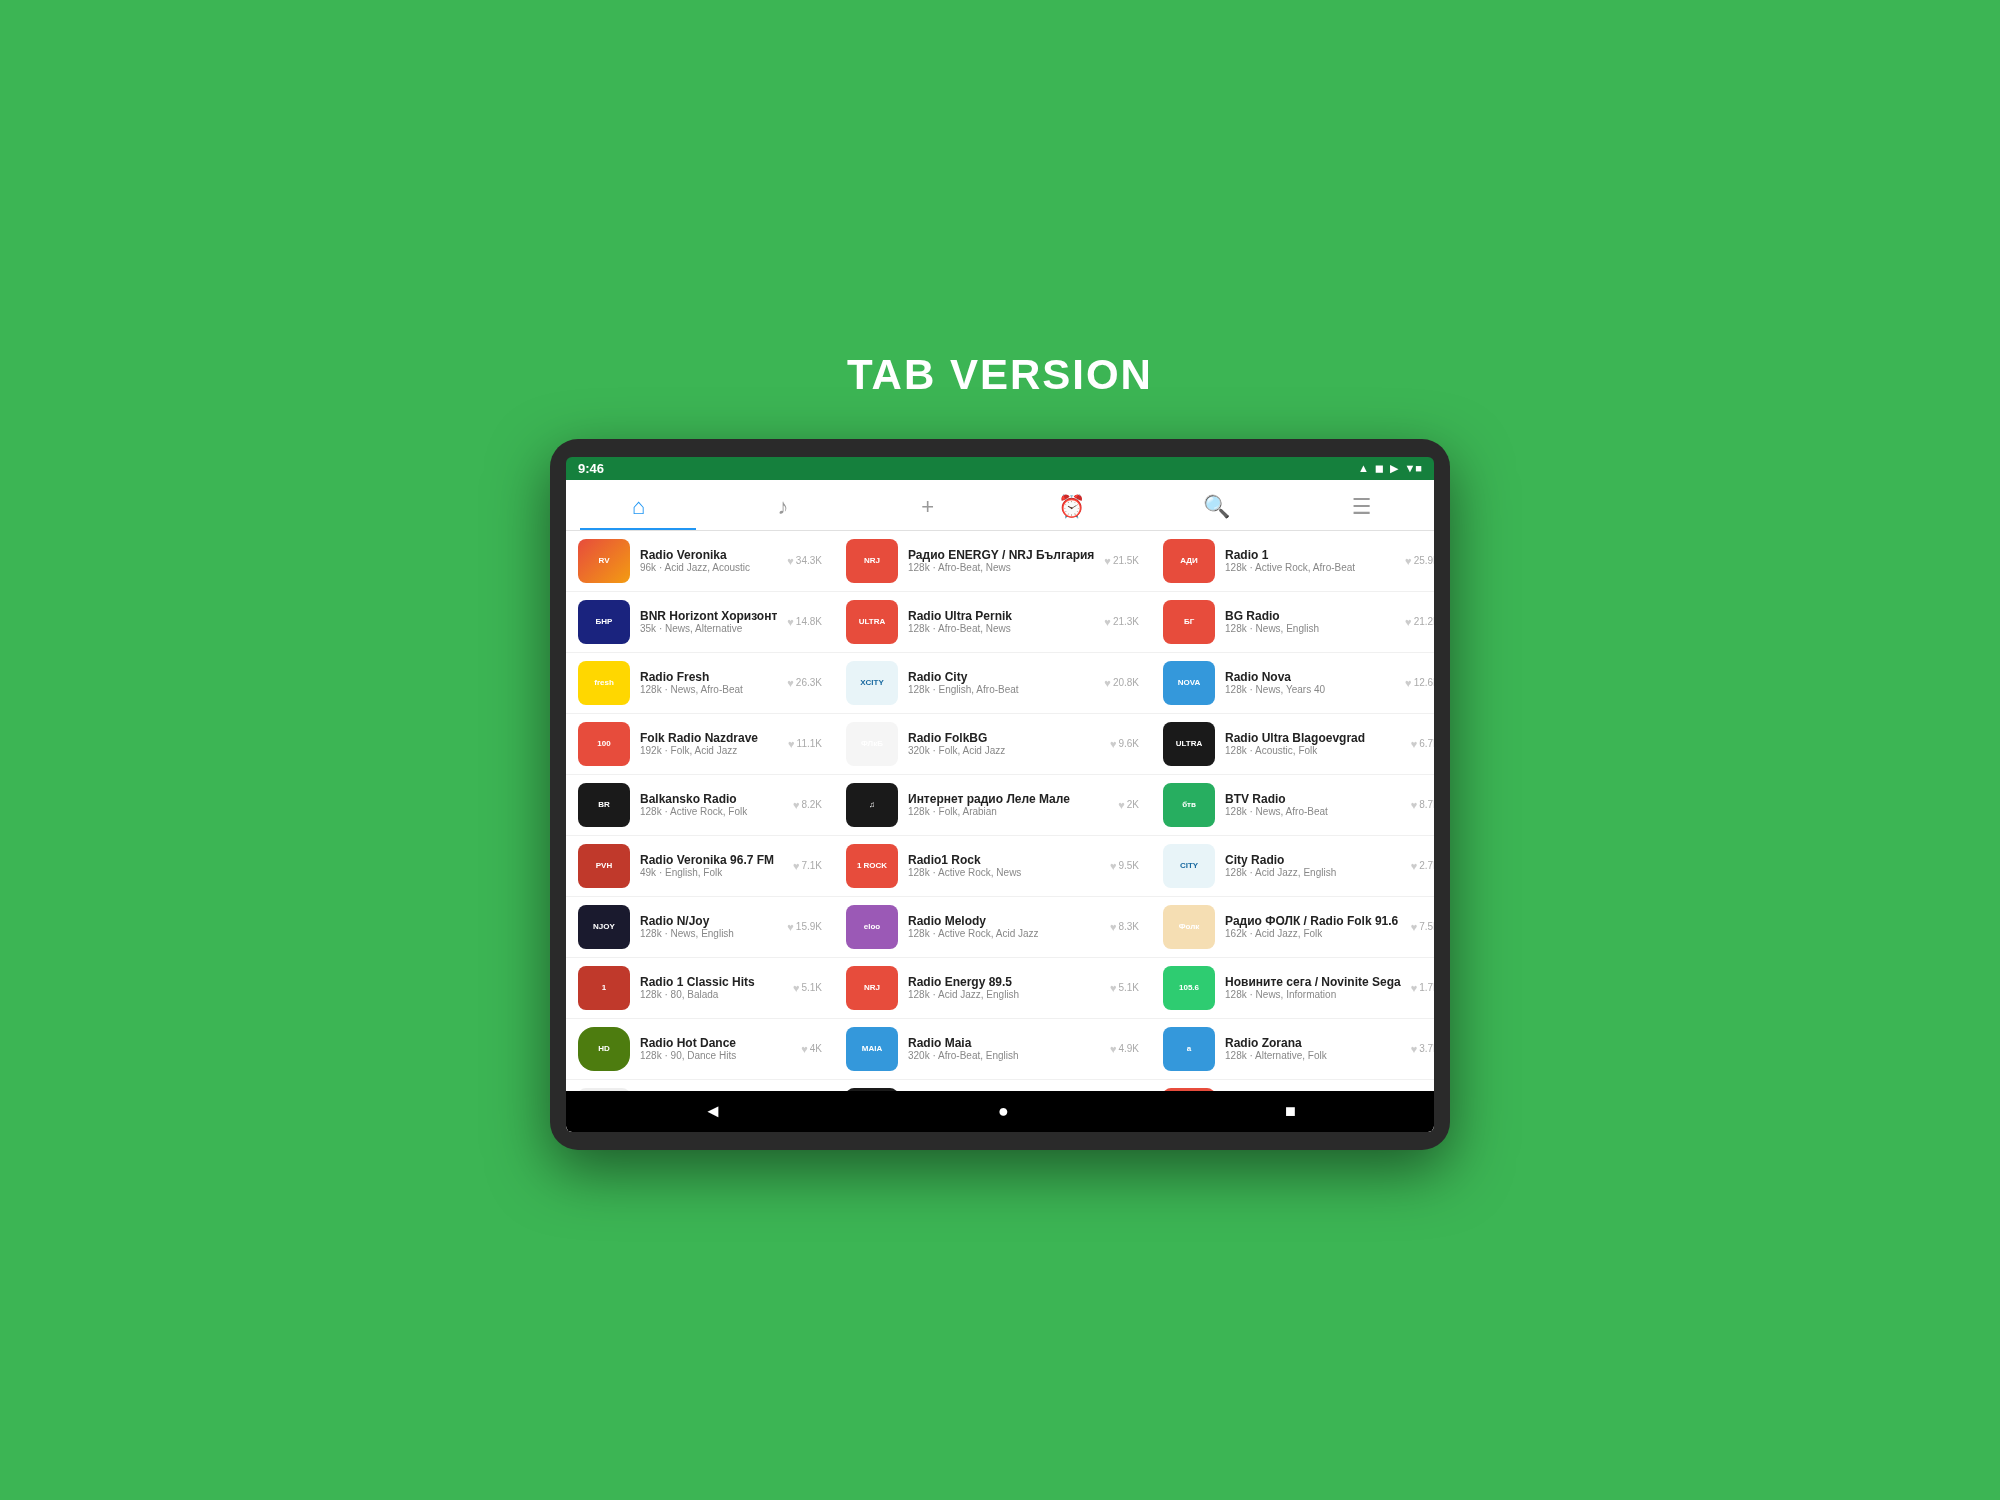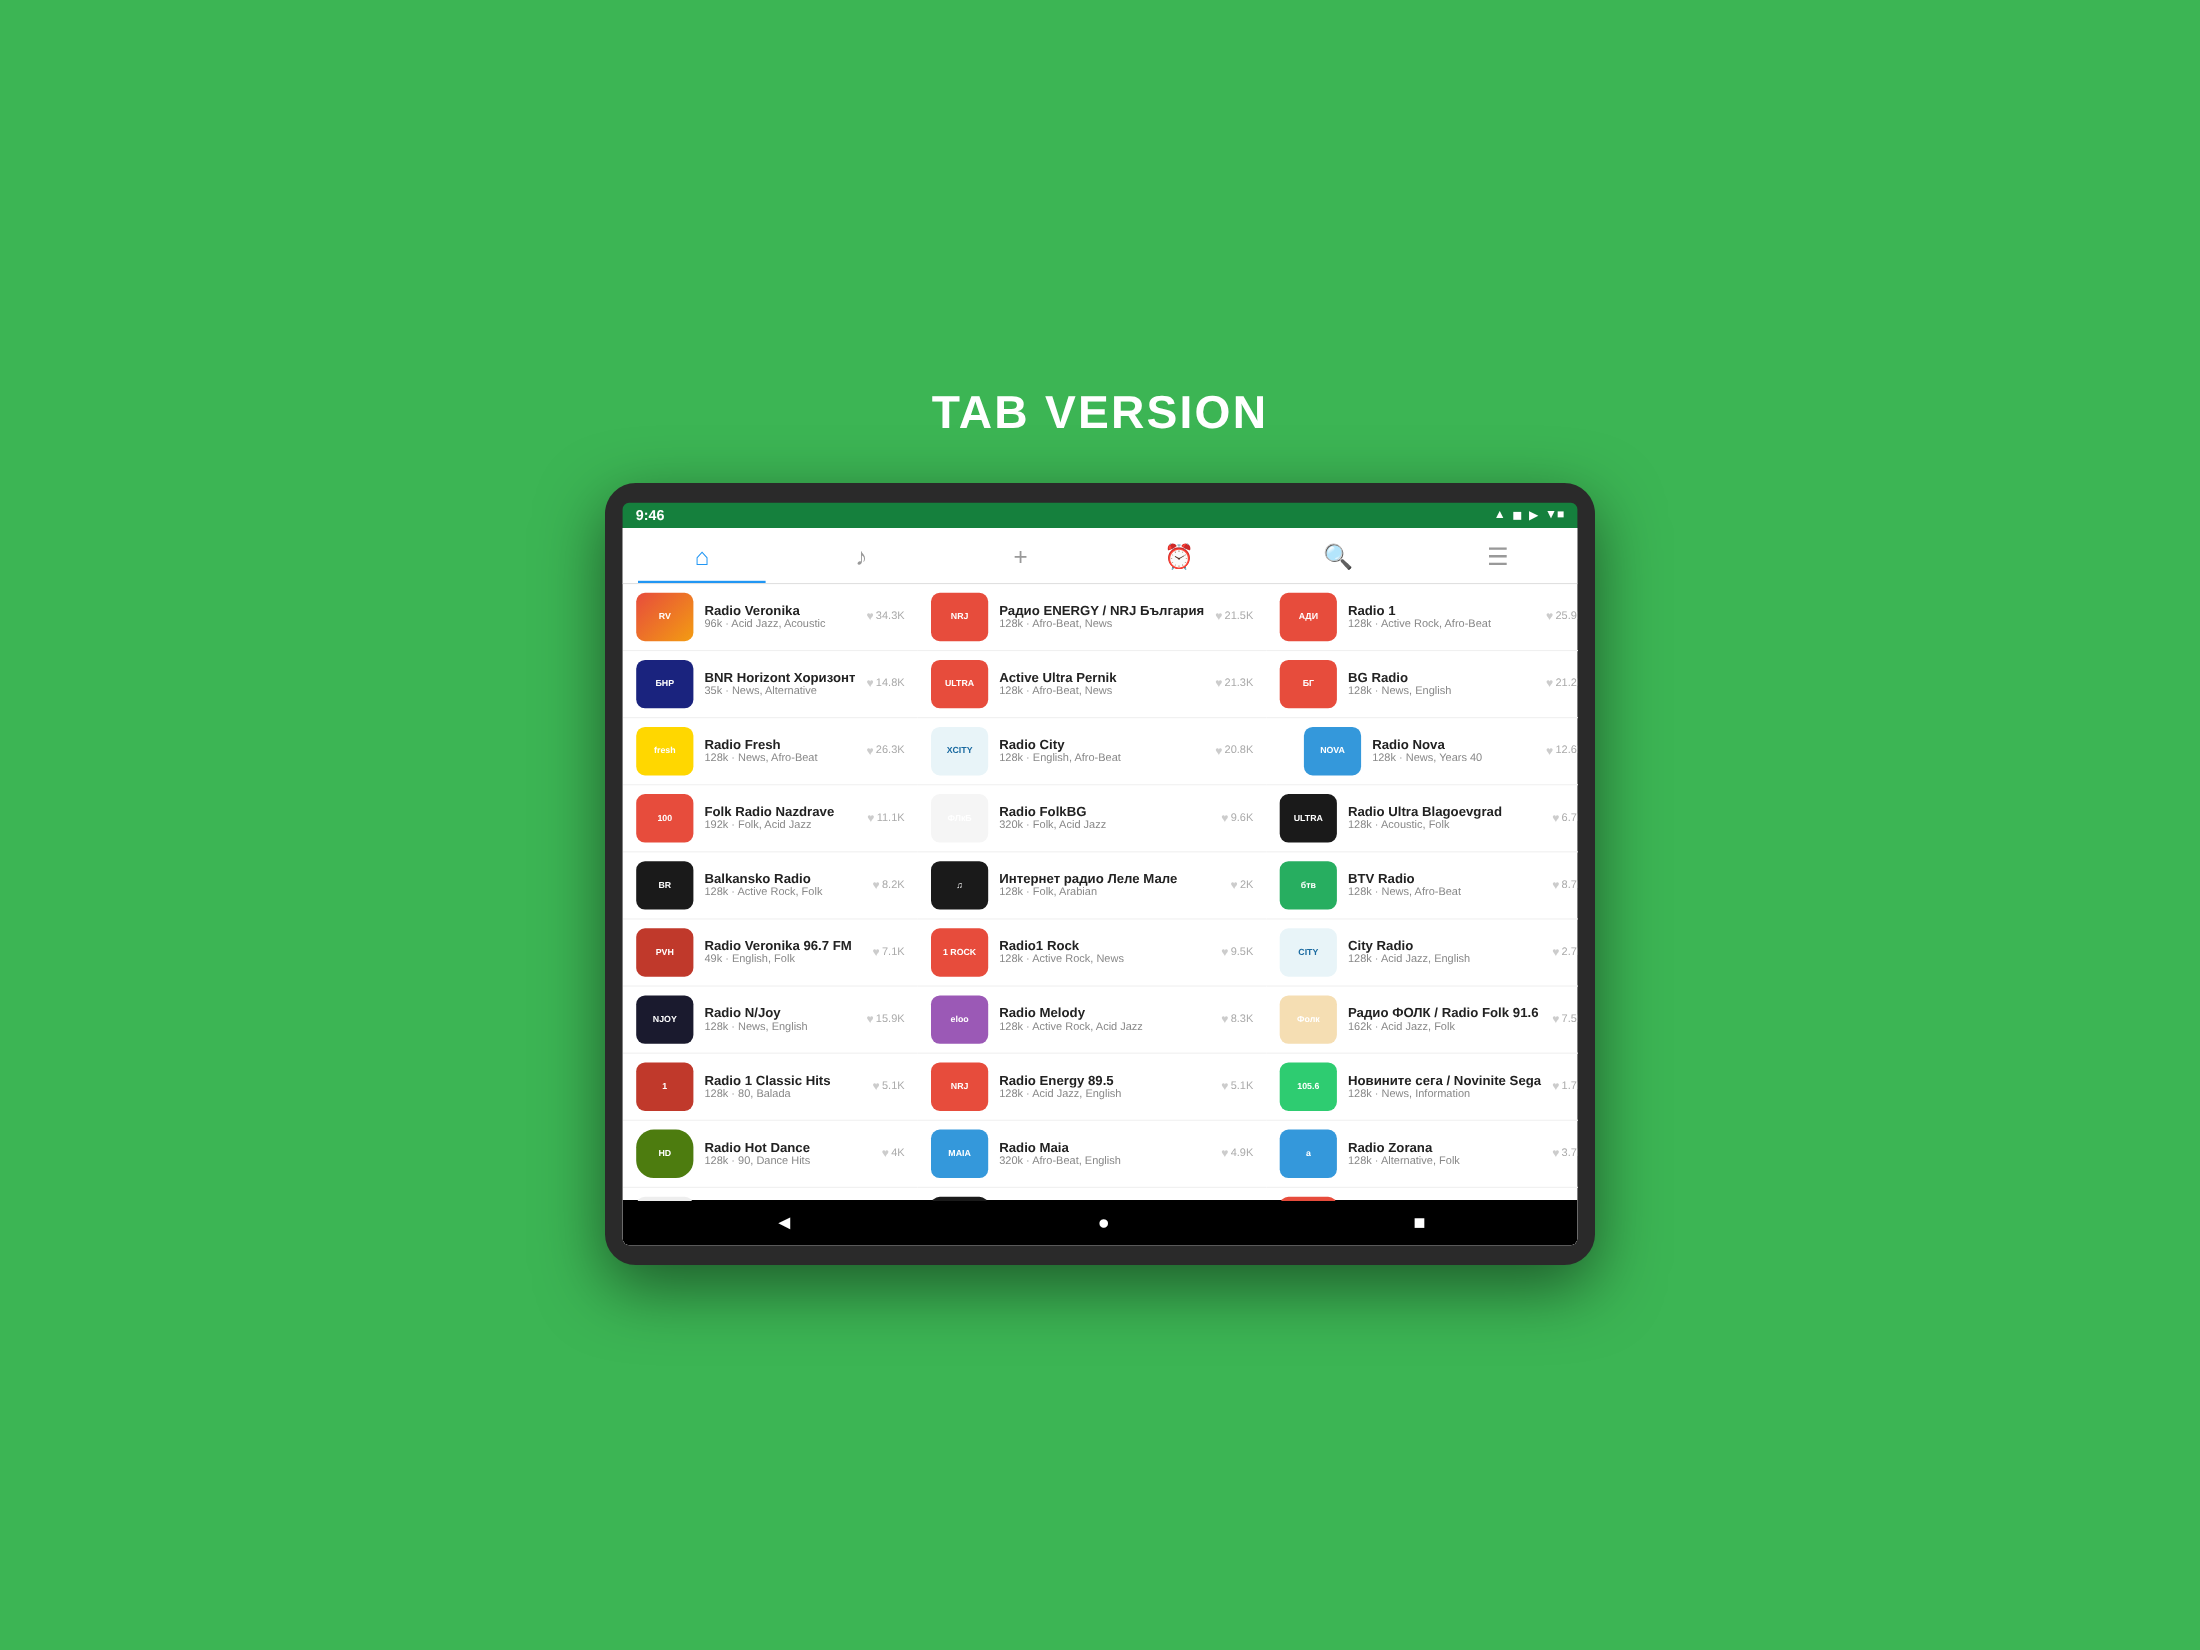--- a/index.html
+++ b/index.html
@@ -253,21 +253,21 @@
           <div class="radio-logo logo-bnr" style="font-size: 8px; text-align: center; color: white;">БНР</div>
           <div class="radio-info">
             <div class="radio-name">BNR Horizont Хоризонт</div>
             <div class="radio-desc">35k · News, Alternative</div>
           </div>
           <div class="radio-likes"><span class="heart">♥</span> 14.8K</div>
         </div>
         <div class="radio-item">
           <div class="radio-logo logo-ultra" style="font-size: 8px; text-align: center; color: white;">ULTRA</div>
           <div class="radio-info">
-            <div class="radio-name">Active Ultra Pernik</div>
+            <div class="radio-name">Radio Ultra Pernik</div>
             <div class="radio-desc">128k · Afro-Beat, News</div>
           </div>
           <div class="radio-likes"><span class="heart">♥</span> 21.3K</div>
         </div>
         <div class="radio-item">
           <div class="radio-logo logo-bg" style="font-size: 8px; text-align: center; color: white;">БГ</div>
           <div class="radio-info">
             <div class="radio-name">BG Radio</div>
             <div class="radio-desc">128k · News, English</div>
           </div>
@@ -283,21 +283,21 @@
         </div>
         <div class="radio-item">
           <div class="radio-logo logo-city" style="font-size: 8px; text-align: center; color: rgb(26, 106, 160);">XCITY</div>
           <div class="radio-info">
             <div class="radio-name">Radio City</div>
             <div class="radio-desc">128k · English, Afro-Beat</div>
           </div>
           <div class="radio-likes"><span class="heart">♥</span> 20.8K</div>
         </div>
         <div class="radio-item">
-          <div class="radio-logo logo-nova" style="font-size: 8px; text-align: right; color: white; margin-left: 22px;">NOVA</div>
+          <div class="radio-logo logo-nova" style="font-size: 8px; text-align: right; color: white;">NOVA</div>
           <div class="radio-info">
             <div class="radio-name">Radio Nova</div>
             <div class="radio-desc">128k · News, Years 40</div>
           </div>
           <div class="radio-likes"><span class="heart">♥</span> 12.6K</div>
         </div>
         <div class="radio-item">
           <div class="radio-logo logo-folk" style="font-size: 8px; text-align: center; color: white;">100</div>
           <div class="radio-info">
             <div class="radio-name">Folk Radio Nazdrave</div>

